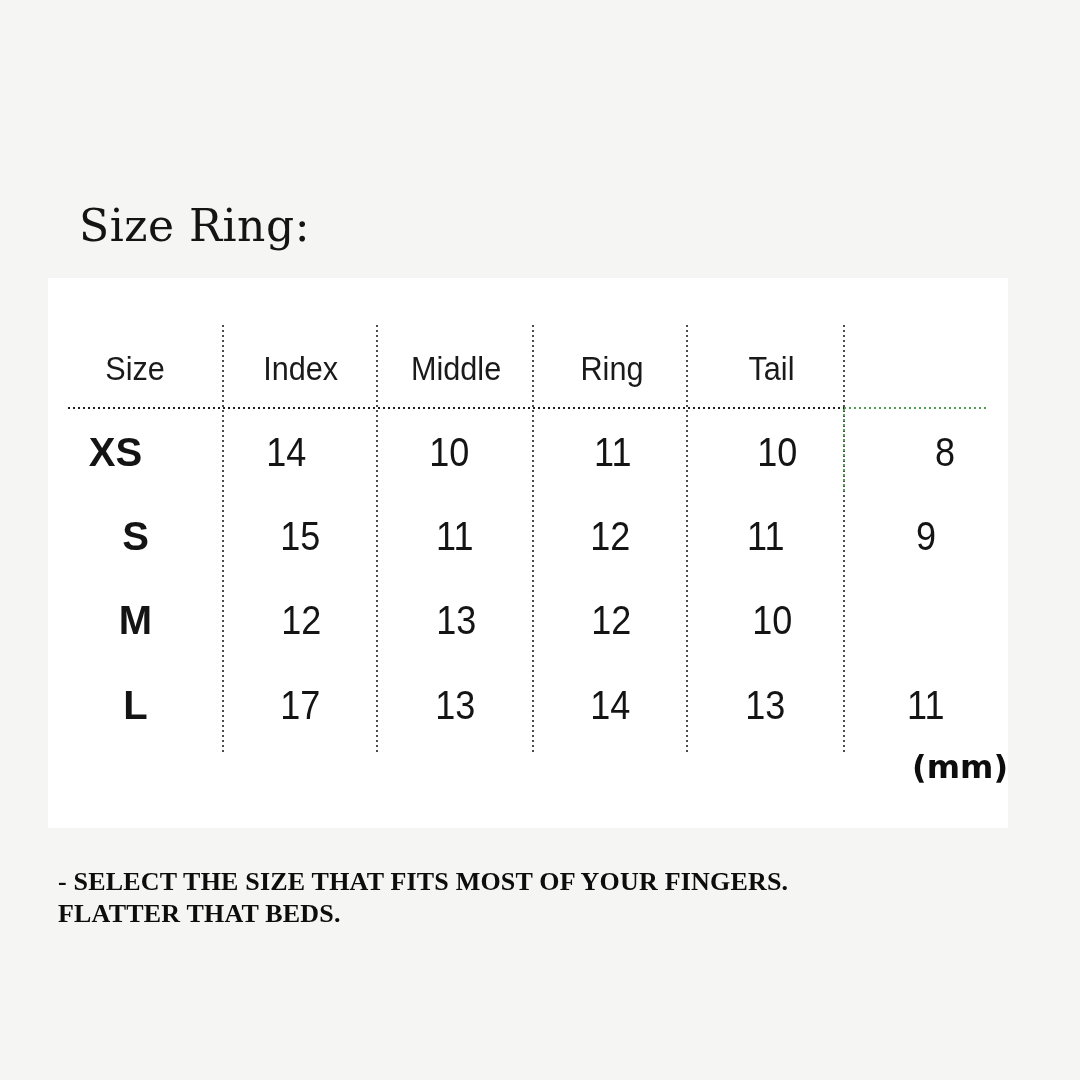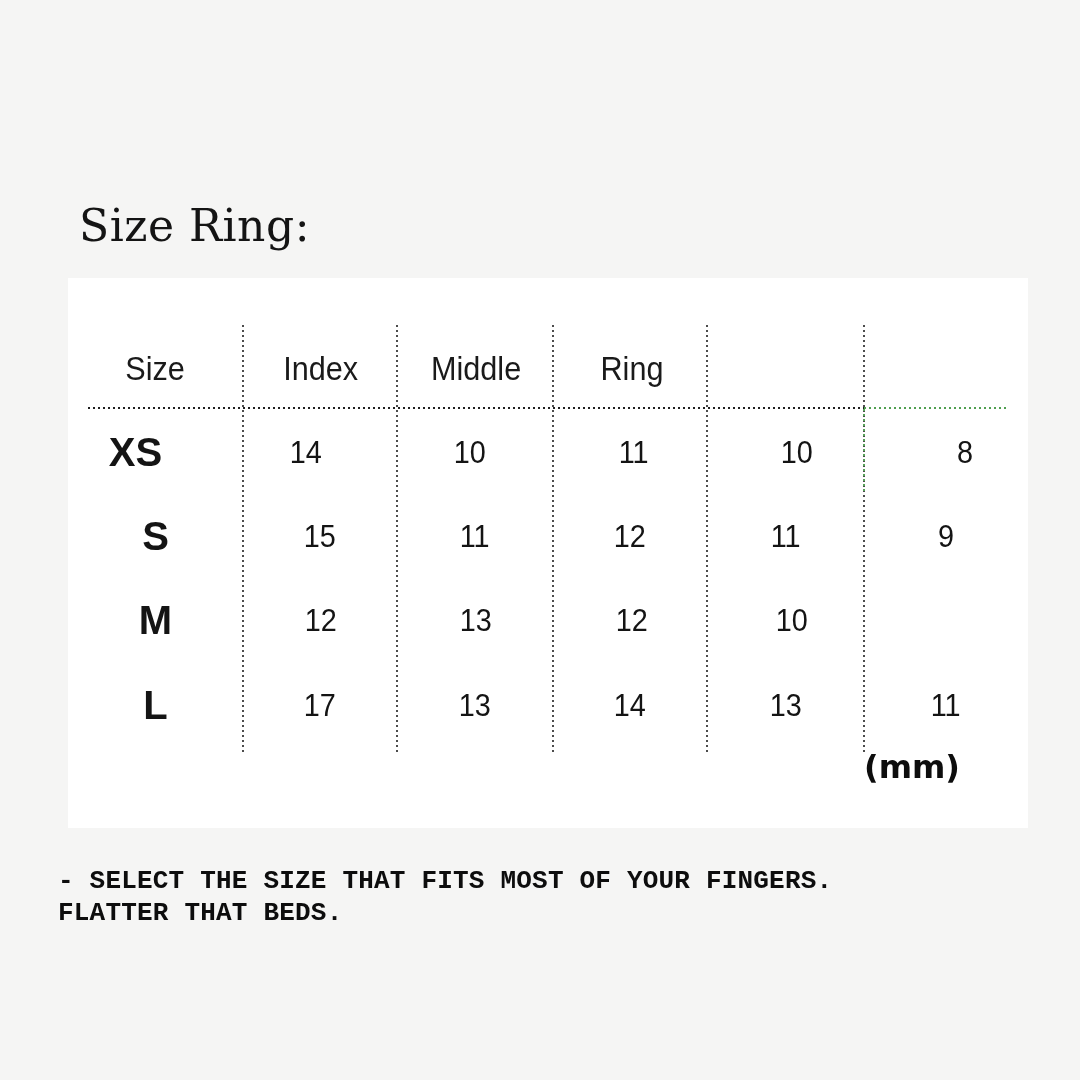--- a/index.html
+++ b/index.html
@@ -16,41 +16,41 @@
   
   .title{
     position:absolute;left:79px;top:200px;
     font-family:"DejaVu Serif","Liberation Serif",serif;
     font-size:44px;line-height:52px;font-weight:400;
     color:#141414;letter-spacing:0.5px;
   }
 
   
   .card{
-    position:absolute;left:68px;top:278px;
+    position:absolute;left:48px;top:278px;
     width:960px;height:550px;
     background:#ffffff;
   }
 
   
   .t-row{position:absolute;left:0;width:960px;display:flex;}
   .cell{display:flex;align-items:center;justify-content:center;}
   .c0{width:175px;} .c1{width:154px;} .c2{width:156px;}
   .c3{width:154px;} .c4{width:157px;} .c5{width:164px;}
 
   .hdr .cell{font-size:34px;color:#1a1a1a;}
   .hdr{top:40px;height:100px;}
   .cond{display:inline-block;transform:scaleX(0.9);transform-origin:center;}
 
   .r0{top:132px;height:84px;gap:44px;}
   .r1{top:216px;height:84px;}
   .r2{top:300px;height:84px;}
   .r3{top:385px;height:84px;}
   .size-cell{font-weight:700;font-size:40px;letter-spacing:0;}
-  .num-cell{font-size:32px;}
+  .num-cell{font-size:40px;}
 
   
   .vline{
     position:absolute;top:47px;width:2px;height:427px;
     background-image:repeating-linear-gradient(to bottom,#4c4c4c 0 2px,transparent 2px 5px);
   }
   .v1{left:174px;} .v2{left:328px;} .v3{left:484px;} .v4{left:638px;} .v5{left:795px;}
   .vline-green{
     position:absolute;left:795px;top:131px;width:2px;height:84px;
     background-image:repeating-linear-gradient(to bottom,#57a457 0 2px,transparent 2px 5px);
@@ -63,29 +63,29 @@
   }
   .hline-dark{left:20px;width:776px;}
   .hline-green{
     left:796px;width:144px;
     background-image:repeating-linear-gradient(to right,#4f9f50 0 2px,transparent 2px 5px);
   }
 
   
   .unit{
     position:absolute;left:796px;top:470px;width:164px;
-    text-align:left;
+    text-align:right;
     font-family:"DejaVu Sans","Liberation Sans",sans-serif;
     font-weight:700;font-size:32px;color:#0d0d0d;
   }
 
   
   .notes{
     position:absolute;left:58px;top:866px;width:990px;
-    font-family:Liberation Mono, monospace;
+    font-family:Liberation Serif, serif;
     font-weight:700;font-size:26px;line-height:31.5px;
     letter-spacing:0.2px;color:#0d0d0d;
   }
 </style>
 </head>
 <body>
 
 <div class="canvas">
 
   <div class="title">Size Ring:</div>
@@ -97,20 +97,23 @@
           <span class="cond">Size</span>
         </div>
       <div class="cell c2">
           <span class="cond">Index</span>
         </div>
       <div class="cell c3">
           <span class="cond">Middle</span>
         </div>
       <div class="cell c4">
           <span class="cond">Ring</span>
+        </div>
+      <div class="cell c5">
+          <span class="cond">Tail</span>
         </div>
     </div>
 
     <div class="t-row r0">
       <div class="cell c0 size-cell">XS</div>
       <div class="cell c1 num-cell">
           <span class="cond">14</span>
         </div>
       <div class="cell c2 num-cell">
           <span class="cond">10</span>

